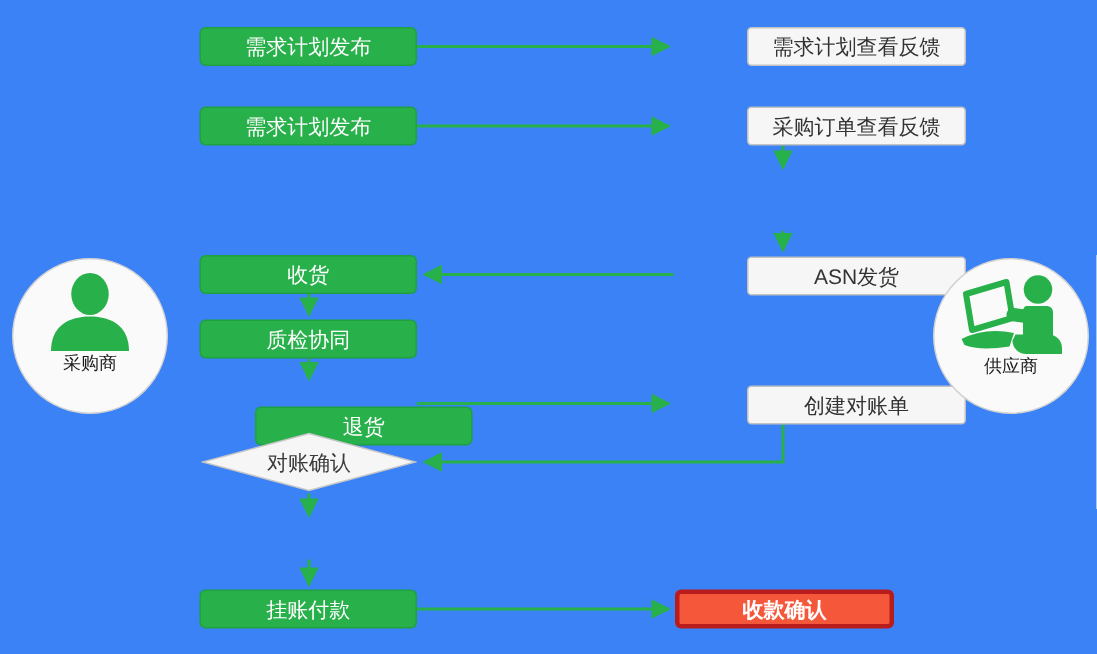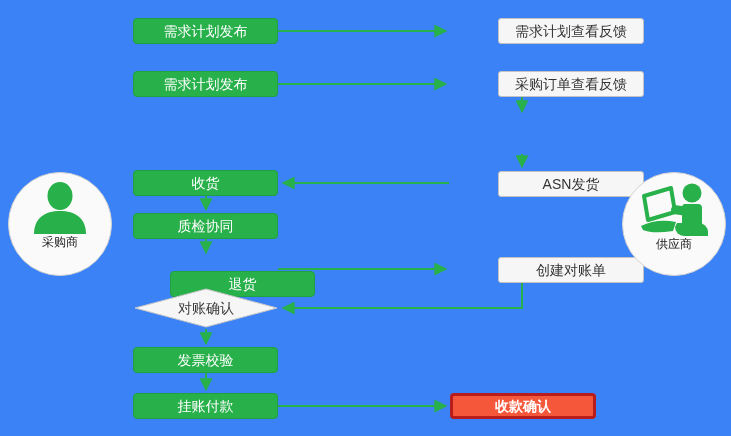--- a/index.html
+++ b/index.html
@@ -63,21 +63,20 @@
   <div class="node green" style="left:133px;top:213px;">质检协同</div>
   <div class="node green" style="left:133px;top:271px;margin-left:37px;">退货</div>
 
   <div class="diamond gray-d" style="left:134px;top:288px;width:144px;height:40px;">
     <svg viewBox="0 0 144 40" preserveAspectRatio="none">
       <polygon points="72,1 143,20 72,39 1,20" fill="#f6f6f6" stroke="#c6c6c6" stroke-width="1"></polygon>
     </svg>
     <span class="lbl">对账确认</span>
   </div>
 
-  <div class="node green" style="left:133px;top:347px;">发票校验</div>
   <div class="node green" style="left:133px;top:393px;">挂账付款</div>
 
   <div class="node gray" style="left:450px;top:18px;width:146px;">需求计划查看反馈</div>
   <div class="node gray" style="left:450px;top:71px;width:146px;">采购订单查看反馈</div>
 
 
   <div class="node gray" style="left:450px;top:257px;width:146px;">创建对账单</div>
   <div class="node gray" style="left:450px;top:171px;width:146px;">ASN发货</div>
   <div class="node red" style="left:450px;top:393px;width:146px;">收款确认</div>
 

